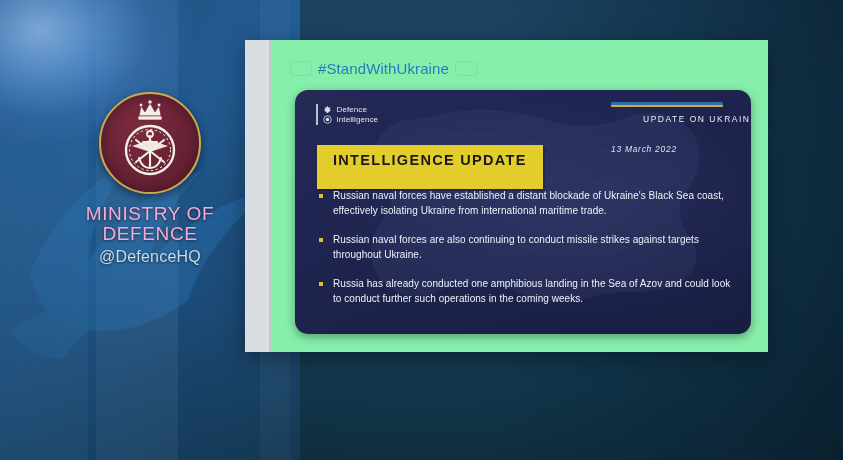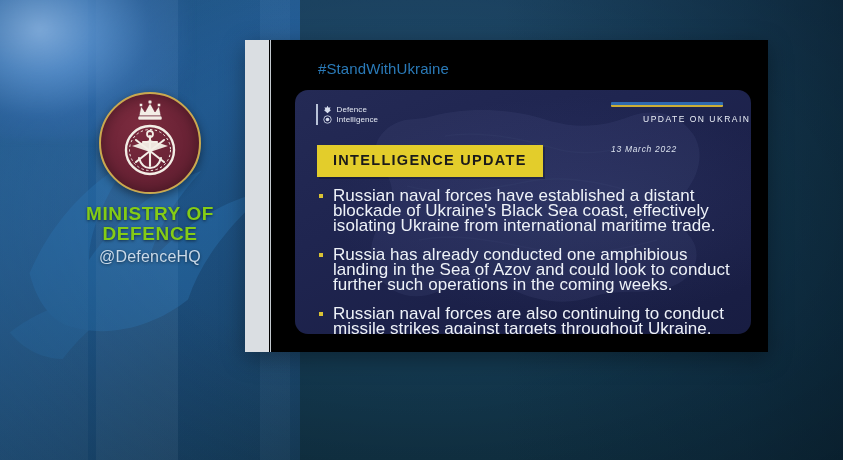--- a/index.html
+++ b/index.html
@@ -63,33 +63,33 @@
   }
   .crest{
     width:98px;height:98px;margin:0 auto;border-radius:50%;
     background:radial-gradient(circle at 38% 32%,#7b2b3e 0%,#6d2437 45%,#5d1d2e 100%);
     border:2.5px solid #caa94f;
     box-shadow:0 3px 10px rgba(0,0,0,.45), inset 0 0 14px rgba(0,0,0,.35);
     position:relative;
   }
   .crest svg{position:absolute;left:0;top:0;width:98px;height:98px;}
   .mod-title{
-    margin-top:10px;color:#84cc16;font-weight:bold;font-size:19px;
+    margin-top:10px;color:#f9a8d4;font-weight:normal;font-size:19px;
     letter-spacing:.6px;line-height:20px;
     text-shadow:0 1px 3px rgba(0,0,0,.55);
   }
   .mod-handle{
     margin-top:4px;color:#c9d9e8;font-size:16px;letter-spacing:.2px;
     text-shadow:0 1px 3px rgba(0,0,0,.5);
   }
 
   
   .tweet-panel{
     position:absolute;left:245px;top:40px;width:523px;height:312px;
-    background:#000000;
+    background:#86efac;
     box-shadow:0 6px 22px rgba(0,0,0,.35);
   }
   .tweet-panel .edge-l{
     position:absolute;left:0;top:0;width:24px;height:100%;
     background:#dadee2;
   }
   .tweet-panel .edge-line{
     position:absolute;left:25px;top:0;width:1px;height:100%;
     background:#c3c9cf;
   }
@@ -135,34 +135,34 @@
     white-space:nowrap;
     margin-left:32px;
   }
   .meta-date{
     color:#dbe2ee;font-size:8.5px;font-style:italic;letter-spacing:.7px;margin-top:20px;
   }
 
   .banner{
     position:absolute;left:22px;top:55px;
     background:#e3cd2b;
-    padding:6px 16px 8px 16px;
+    padding:6px 16px 20px 16px;
     box-shadow:2px 2px 0 rgba(0,0,0,.22);
   }
   .banner-text{
     color:#1a1a1a;font-size:14.5px;font-weight:bold;letter-spacing:1.3px;
   }
 
   .bullets{position:absolute;left:24px;top:98px;width:412px;}
   .bullet{display:flex;gap:10px;margin-bottom:14px;}
   .bullet-dot{
     width:4px;height:4px;background:#d9c234;flex:0 0 4px;margin-top:6px;
   }
   .bullet-text{
-    color:#eef2f8;font-size:17px;line-height:15px;letter-spacing:.05px;
+    color:#eef2f8;font-size:10px;line-height:15px;letter-spacing:.05px;
   }
 </style>
 </head>
 <body>
 
 <div id="stage">
 
   <div class="bg-base"></div>
   <div class="bg-blue-panel"></div>
   <div class="bg-blue-panel2"></div>
@@ -284,24 +284,24 @@
         <span class="banner-text">INTELLIGENCE UPDATE</span>
       </div>
 
       <div class="bullets">
         <div class="bullet">
           <span class="bullet-dot"></span>
           <span class="bullet-text">Russian naval forces have established a distant blockade of Ukraine's Black Sea coast, effectively isolating Ukraine from international maritime trade.</span>
         </div>
         <div class="bullet">
           <span class="bullet-dot"></span>
-          <span class="bullet-text">Russia has already conducted one amphibious landing in the Sea of Azov and could look to conduct further such operations in the coming weeks.</span>
+          <span class="bullet-text">Russian naval forces are also continuing to conduct missile strikes against targets throughout Ukraine.</span>
         </div>
         <div class="bullet">
           <span class="bullet-dot"></span>
-          <span class="bullet-text">Russian naval forces are also continuing to conduct missile strikes against targets throughout Ukraine.</span>
+          <span class="bullet-text">Russia has already conducted one amphibious landing in the Sea of Azov and could look to conduct further such operations in the coming weeks.</span>
         </div>
       </div>
 
     </div>
   </div>
 
 </div>
 
 </body></html>

